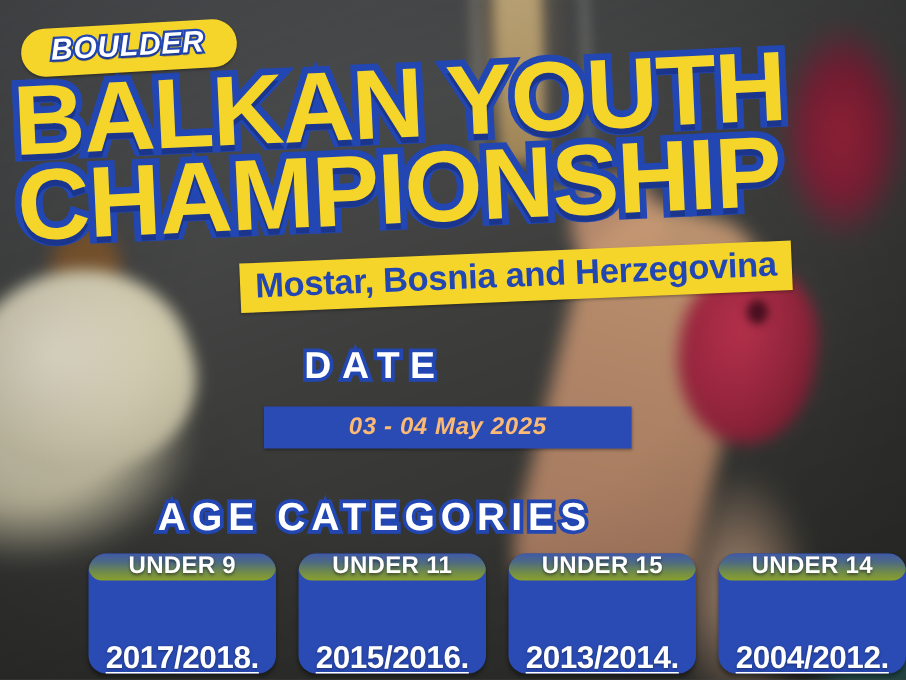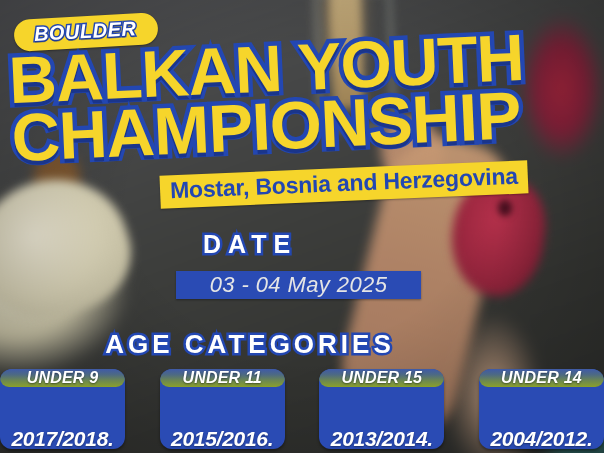--- a/index.html
+++ b/index.html
@@ -144,28 +144,28 @@
   #date-heading{top:230px;font-size:25px;letter-spacing:7px;}
   #age-heading{top:329px;font-size:26px;letter-spacing:4px;}
 
   .date-bar{
     position:absolute;left:176px;top:271px;width:245px;height:28px;
     background:#2A4BB4;
     display:flex;align-items:center;justify-content:center;
     box-shadow:0 1px 2px rgba(0,0,0,.35);
   }
   .date-bar span{
-    font-style:italic;font-weight:normal;font-size:22px;line-height:26px;
-    color:#e5e5e5;letter-spacing:.4px;
+    font-style:italic;font-weight:bold;font-size:16px;line-height:26px;
+    color:#fdba74;letter-spacing:.4px;
   }
 
   
   .cards{
     position:absolute;left:0;top:369px;width:604px;height:84px;
-    display:flex;justify-content:space-between;gap:15px;font-style:italic;
+    display:flex;justify-content:flex-end;gap:15px;
   }
   .card{
     width:125px;height:80px;
     background:#2A4BB4;
     border-radius:12px;
     box-shadow:0 2px 3px rgba(0,0,0,.4);
     overflow:hidden;
     display:flex;flex-direction:column;align-items:center;
   }
   .card-pill{

